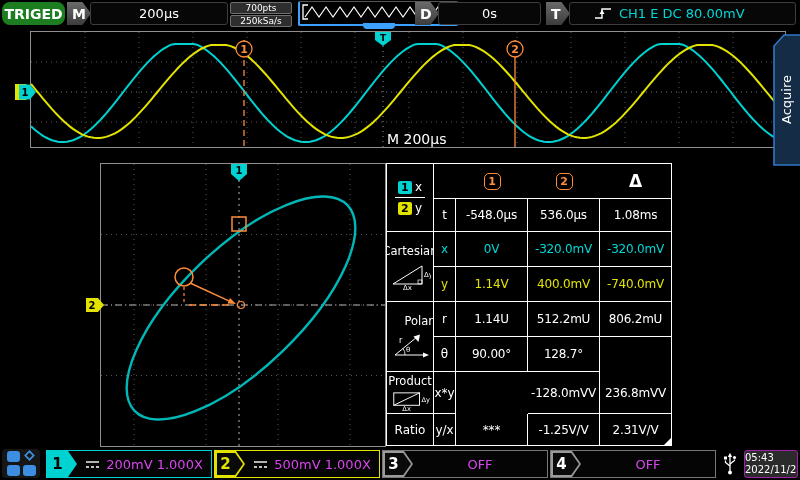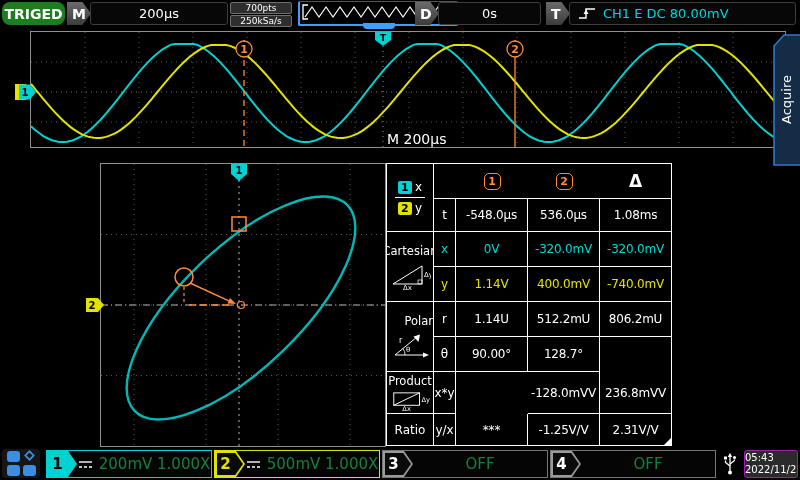--- a/index.html
+++ b/index.html
@@ -65,21 +65,21 @@
   .appicon .dia{width:9px;height:9px;border:2px solid #3d8ee0;transform:rotate(45deg) scale(.85);margin:0 auto;background:#161616;}
   .chblock{position:absolute;top:450px;width:166px;height:28px;border:1px solid var(--bc);
     background:#050505;display:flex;align-items:stretch;}
   .chtag{position:relative;width:30px;flex:none;background:var(--cc);
     clip-path:polygon(0 0,70% 0,100% 50%,70% 100%,0 100%);}
   .chtag .num{position:absolute;left:0;top:0;bottom:0;right:9px;display:flex;align-items:center;justify-content:center;
     font-size:15px;font-weight:bold;color:#000;}
   .chblock.outline .chtag::before{content:"";position:absolute;inset:2px;background:#0a0a0a;
     clip-path:polygon(0 0,70% 0,100% 50%,70% 100%,0 100%);}
   .chblock.outline .chtag .num{color:var(--cc);z-index:1;}
-  .chval{flex:1;display:flex;align-items:center;justify-content:center;gap:6px;color:#15803d;font-size:15px;}
+  .chval{flex:1;display:flex;align-items:center;justify-content:center;gap:6px;color:#d946ef;font-size:13px;}
   .usb{position:absolute;left:719px;top:450px;width:22px;height:28px;display:flex;align-items:center;justify-content:center;}
   .clock{position:absolute;left:744px;top:450px;width:54px;height:28px;background:#2b2b2b;border:1px solid #a21caf;
     border-radius:3px;color:#fff;font-size:10px;line-height:12px;display:flex;flex-direction:column;
     align-items:flex-start;justify-content:center;}
 </style>
 </head>
 <body>
 
 <div id="screen">
 
@@ -99,21 +99,21 @@
       <path d="M8,3 L3,3 L3,17 L8,17" fill="none" stroke="#fff" stroke-width="1.3"></path>
       <path d="M148,3 L153,3 L153,17 L148,17" fill="none" stroke="#fff" stroke-width="1.3"></path>
     </svg>
     <div class="tab-handle"></div>
   </div>
 
   <div class="badge" style="left:415px;width:24px;">D</div>
   <div class="vbox" style="left:438px;width:103px;">0s</div>
 
   <div class="badge" style="left:546px;width:24px;">T</div>
-  <div class="vbox" style="left:569px;width:227px;justify-content:flex-start;padding-left:8px;">
+  <div class="vbox" style="left:569px;width:227px;justify-content:flex-start;padding-left:24px;">
     <svg width="19" height="15" viewBox="0 0 19 15">
       <path d="M1,12 H8 V3 H17" fill="none" stroke="#fff" stroke-width="1.4"></path>
       <polygon points="5.5,8 10.5,8 8,3.5" fill="#fff"></polygon>
     </svg>
     <span style="color:#00d8d8;font-weight:normal;font-size:13px;">CH1 E DC 80.00mV</span>
   </div>
 
   <div class="wave-window">
     <svg id="wave-svg" width="754" height="115" viewBox="0 0 754 115">
       <g id="wave-grid">

